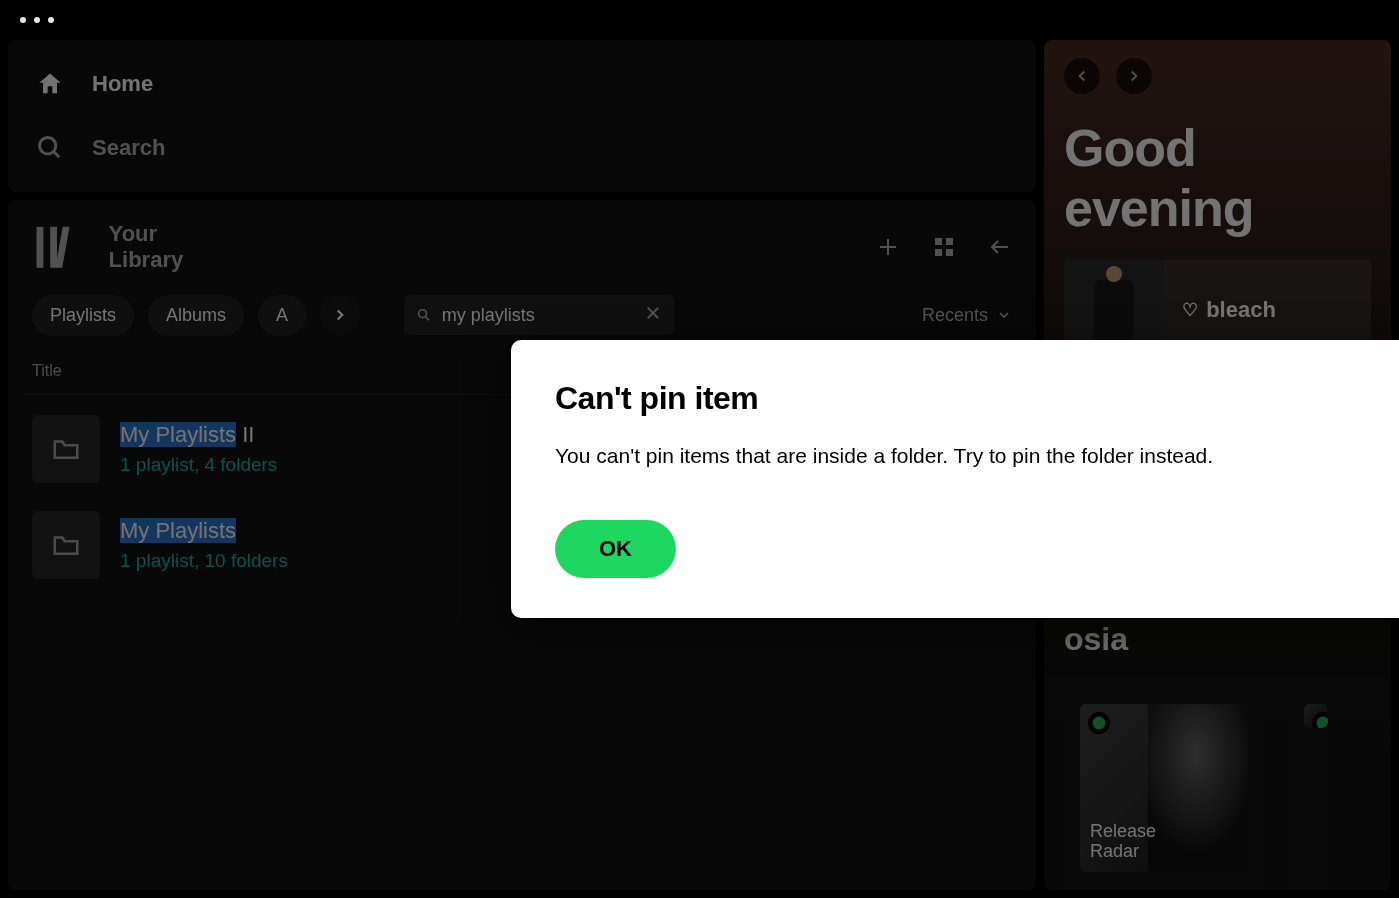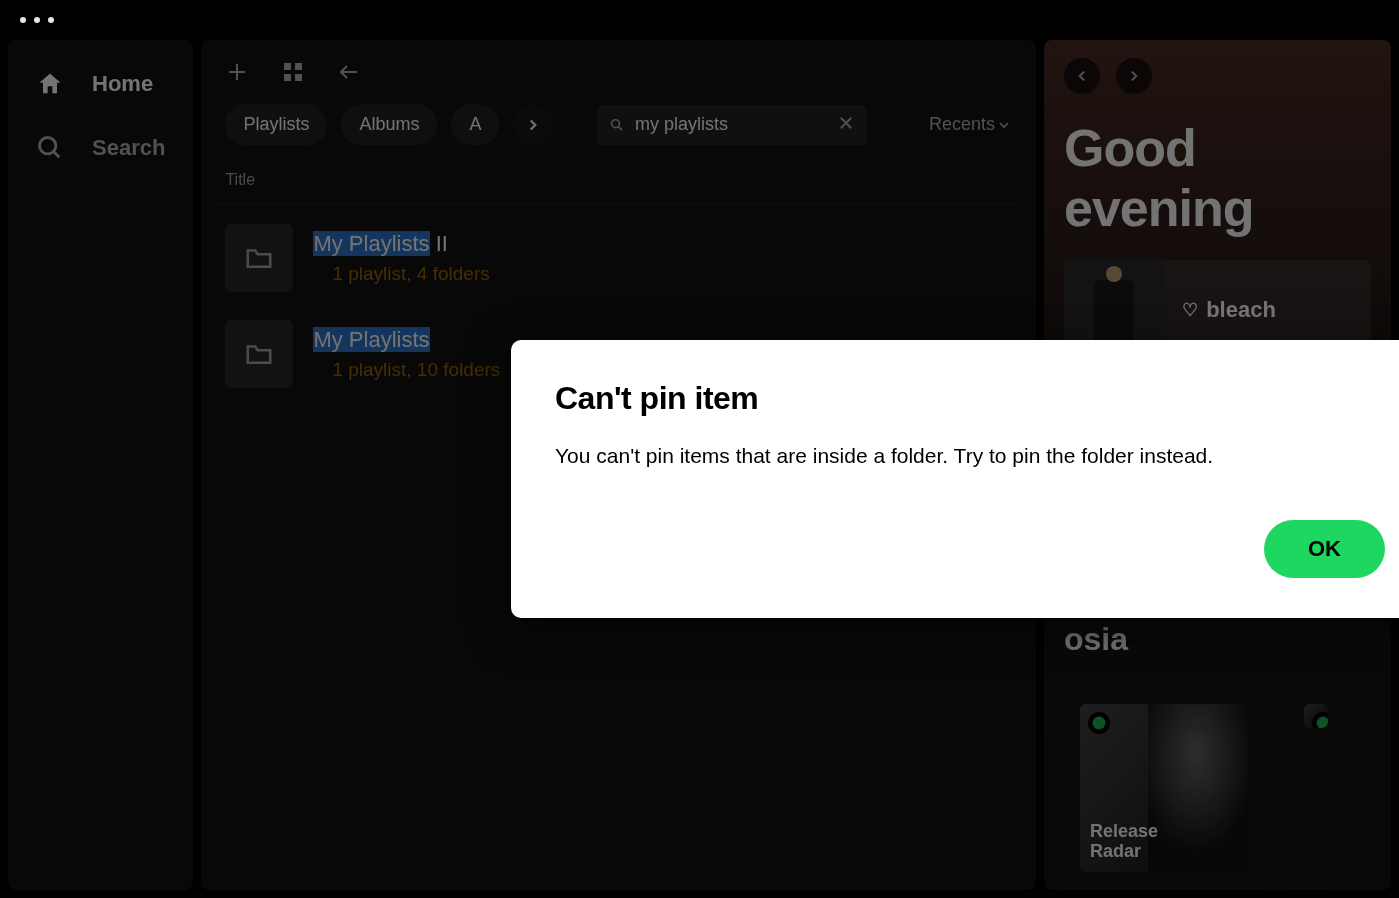--- a/index.html
+++ b/index.html
@@ -6,21 +6,21 @@
 body {
   width: 1399px; height: 898px;
   background: #000; color: #fff;
   font-family: -apple-system, "Helvetica Neue", Helvetica, Arial, sans-serif;
   overflow: hidden; position: relative;
 }
 .title-bar { height: 40px; display:flex; align-items:center; padding-left: 20px; gap:8px; }
 .title-bar .dot { width:6px; height:6px; border-radius:50%; background:#fff; opacity:.9; }
 
 .app { display:flex; height: calc(100% - 40px); padding: 0 8px 8px 8px; gap:8px; }
-.left-col { width: 1028px; display:flex; gap:8px; }
+.left-col { width: 1028px; display:flex; flex-direction:column; gap:8px; }
 .panel { background:#121212; border-radius:8px; }
 .nav-panel { padding: 12px 0; }
 .nav-item {
   display:flex; align-items:center; gap:28px;
   padding: 18px 28px; color:#b3b3b3; font-weight:700; font-size:22px;
   cursor:pointer;
 }
 .nav-item.active { color:#fff; }
 .nav-item svg { width:28px; height:28px; flex-shrink:0; }
 
@@ -40,35 +40,35 @@
 .search-box {
   background:#242424; border-radius:6px; height:40px;
   display:flex; align-items:center; padding:0 12px; gap:10px; flex:0 0 270px;
 }
 .search-box svg { width:20px; height:20px; color:#b3b3b3; }
 .search-box input {
   background:transparent; border:none; outline:none; color:#fff;
   font-size:18px; width:100%;
 }
 .search-clear svg { width:18px; height:18px; color:#b3b3b3; }
-.sort-by { color:#b3b3b3; font-size:18px; display:flex; align-items:center; gap:1px; cursor:pointer; margin-left:auto; }
+.sort-by { color:#b3b3b3; font-size:18px; display:flex; align-items:center; gap:8px; cursor:pointer; margin-left:auto; }
 .sort-by svg { width:16px; height:16px; }
 
 .col-title { color:#a7a7a7; font-size:16px; padding: 14px 8px; border-bottom:1px solid rgba(255,255,255,.08); }
 
 .lib-list { padding-top:16px; display:flex; flex-direction:column; gap:20px; }
 .lib-item { display:flex; align-items:center; gap:20px; padding: 4px 8px; cursor:pointer; }
 .lib-thumb {
   width:68px; height:68px; background:#282828; border-radius:6px;
   display:flex; align-items:center; justify-content:center;
 }
 .lib-thumb svg { width:30px; height:30px; color:#a7a7a7; }
 .lib-text .name { font-size:22px; color:#fff; }
 .lib-text .name .hl { background:#2e77d0; }
-.lib-text .meta { font-size:19px; color:#a16207; margin-top:6px;margin-left:19px; }
+.lib-text .meta { font-size:19px; color:#14b8a6; margin-top:6px; }
 
 .right-col { flex:1; border-radius:8px; background:linear-gradient(180deg,#4a2b25 0%, #1a1614 40%, #121212 100%); padding:18px 20px 0 20px; overflow:hidden; }
 .nav-arrows { display:flex; gap:16px; margin-bottom:24px; }
 .arrow-btn { width:36px; height:36px; border-radius:50%; background:rgba(0,0,0,.6); display:flex; align-items:center; justify-content:center; cursor:pointer; }
 .arrow-btn svg { width:18px; height:18px; color:#b3b3b3; }
 .greeting { font-size:52px; font-weight:800; letter-spacing:-1px; margin-bottom:22px; }
 
 .shortcut { display:flex; align-items:center; background:rgba(255,255,255,.08); border-radius:6px; overflow:hidden; height:100px; width:100%; cursor:pointer; margin-bottom:24px;}
 .shortcut .art { width:100px; height:100px; background:#2a2a2a; display:flex; align-items:center; justify-content:center; }
 .shortcut .art .person { width:40px; height:60px; background:#1a1a1a; border-radius:6px 6px 0 0; position:relative; }
@@ -77,38 +77,38 @@
 .shortcut .label .heart { font-size:18px; }
 
 .year-label { font-size:32px; font-weight:800; color:#fff; margin-bottom:200px; }
 .artist-label { font-size:32px; font-weight:800; }
 
 .cards-row { display:flex; gap:24px; margin-top:30px; }
 .card { width:200px; background:#181818; border-radius:8px; padding:16px; cursor:pointer; position:relative; }
 .card .art { width:100%; aspect-ratio:1; background:linear-gradient(135deg,#444,#111); border-radius:6px; margin-bottom:14px; position:relative; overflow:hidden; }
 .card .art .brand { position:absolute; top:8px; left:8px; width:22px; height:22px; border-radius:50%; background:#000; display:flex; align-items:center; justify-content:center; }
 .card .art .brand svg { width:14px; height:14px; color:#1db954; }
-.card .art .title-overlay { position:absolute; bottom:10px; left:10px; font-weight:700; font-size:18px; line-height:1.1; }
+.card .art .title-overlay { position:absolute; bottom:10px; left:10px; font-weight:400; font-size:18px; line-height:1.1; }
 .card .art .silhouette { position:absolute; right:-20px; top:0; bottom:0; width:120px; background:radial-gradient(ellipse at 40% 30%, #666 0%, #111 60%); }
 
 
 .overlay {
   position:absolute; inset:40px 0 0 0; background:rgba(0,0,0,.55);
   pointer-events:none;
 }
 
 .dialog {
   position:absolute; left:511px; top:340px; width:918px;
   background:#fff; color:#000; border-radius:10px;
   padding:40px 44px 40px 44px;
   box-shadow:0 10px 40px rgba(0,0,0,.6);
 }
 .dialog h2 { font-size:32px; font-weight:800; margin-bottom:24px; letter-spacing:-0.5px; }
 .dialog p { font-size:21px; line-height:1.4; margin-bottom:50px; }
-.dialog .actions { display:flex; justify-content:flex-end; }
+.dialog .actions { display:flex; }
 .dialog .ok-btn {
   background:#1ed760; color:#000; font-weight:800; font-size:22px;
   border:none; border-radius:999px; padding:16px 44px; cursor:pointer;
 }
 </style>
 </head>
 <body>
 
 <div class="title-bar">
   <span class="dot"></span>
@@ -129,20 +129,28 @@
         <svg viewBox="0 0 24 24" fill="none" stroke="currentColor" stroke-width="2.5">
             <circle cx="10" cy="10" r="7"></circle>
             <line x1="20" y1="20" x2="15" y2="15"></line>
           </svg>
         <span>Search</span>
       </div>
     </div>
 
     <div class="panel library-panel">
       <div class="lib-header">
+        <div class="lib-header-left">
+          <svg viewBox="0 0 24 24" fill="currentColor">
+              <rect x="2" y="3" width="3" height="18"></rect>
+              <rect x="8" y="3" width="3" height="18"></rect>
+              <rect x="14" y="3" width="3" height="18" transform="skewX(-10)"></rect>
+            </svg>
+          <span>Your Library</span>
+        </div>
         <div class="lib-header-right">
           <svg viewBox="0 0 24 24" fill="none" stroke="currentColor" stroke-width="2">
               <line x1="12" y1="4" x2="12" y2="20"></line>
               <line x1="4" y1="12" x2="20" y2="12"></line>
             </svg>
           <svg viewBox="0 0 24 24" fill="currentColor">
               <rect x="3" y="3" width="7" height="7"></rect>
               <rect x="14" y="3" width="7" height="7"></rect>
               <rect x="3" y="14" width="7" height="7"></rect>
               <rect x="14" y="14" width="7" height="7"></rect>

